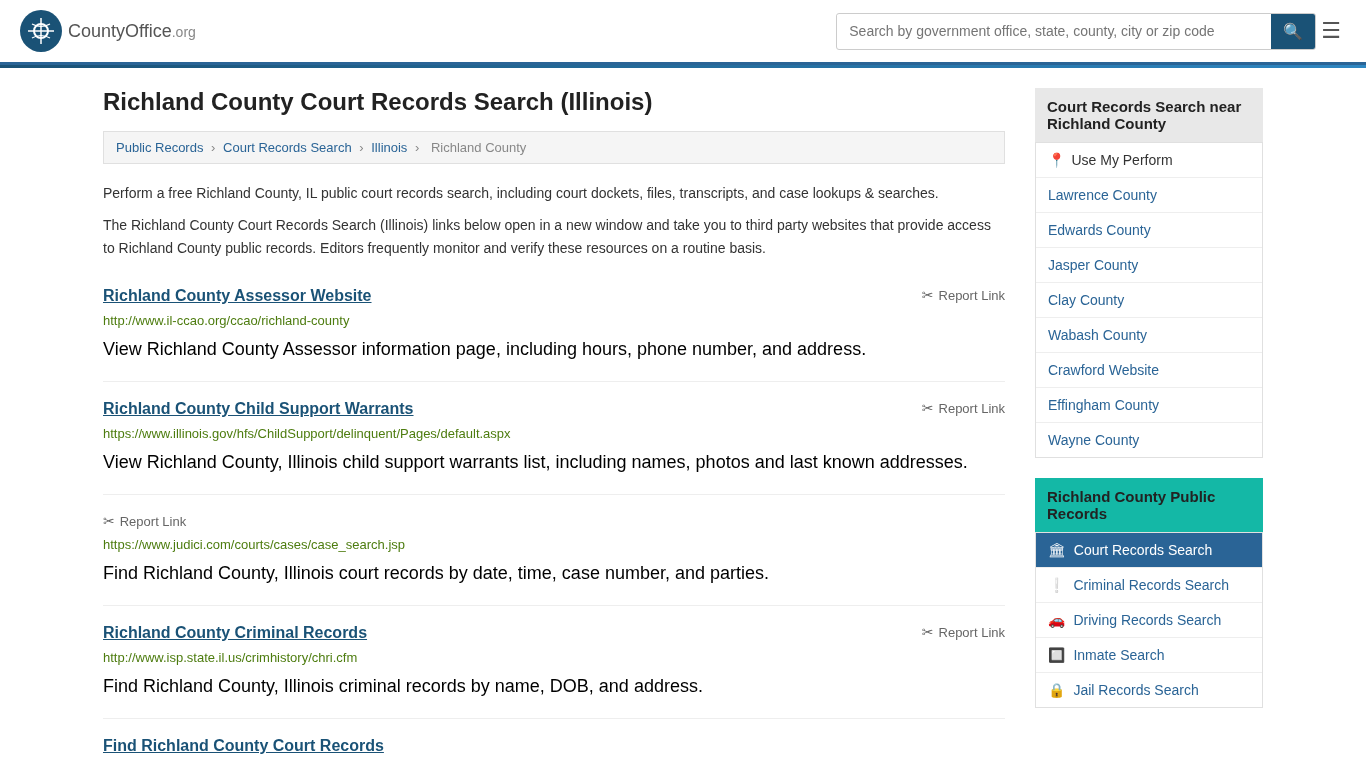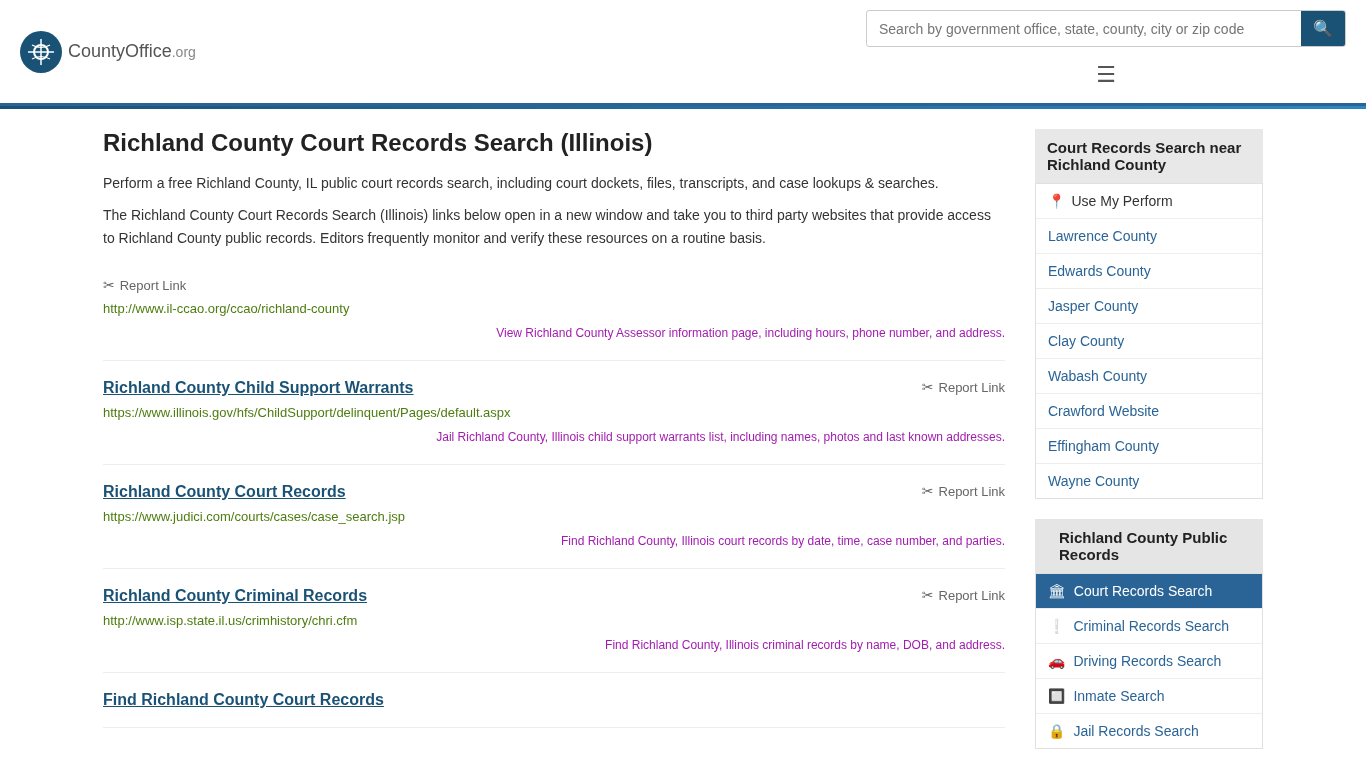--- a/index.html
+++ b/index.html
@@ -34,22 +34,20 @@
       font-weight: bold;
       color: #1a5276;
     }
     .logo-text span {
       color: #555;
       font-weight: normal;
     }
     .header-right {
       display: flex;
       align-items: center;
-      gap: 10px;
-      flex-direction: column;
     }
     .search-bar {
       display: flex;
       align-items: center;
       border: 1px solid #ccc;
       border-radius: 3px;
       overflow: hidden;
       width: 480px;
     }
     .search-bar input {
@@ -149,24 +147,23 @@
     .report-icon {
       font-size: 14px;
     }
     .result-url {
       font-size: 13px;
       color: #4d7c0f;
       margin: 8px 0;
       word-break: break-all;
     }
     .result-desc {
-      font-size: 12px;
-      color: #a21caf;
+      font-size: 18px;
+      color: #000000;
       line-height: 1.5;
-      text-align: right;
     }
 
     
     .sidebar {
       width: 228px;
       flex-shrink: 0;
     }
     .sidebar-section-title {
       background: #e8e8e8;
       padding: 10px 12px;
@@ -196,22 +193,22 @@
       align-items: center;
       gap: 6px;
       color: #333;
     }
     .location-dot {
       color: #333;
       font-size: 14px;
     }
 
     .sidebar-public-records-title {
-      background: #e5e5e5;
-      padding: 10px 24px;
+      background: #14b8a6;
+      padding: 10px 12px;
       font-weight: bold;
       font-size: 15px;
       color: #222;
       margin-bottom: 0;
     }
     .sidebar-records-list {
       list-style: none;
       border: 1px solid #e0e0e0;
     }
     .sidebar-records-list li {
@@ -269,47 +266,56 @@
     <div class="menu-icon">☰</div>
   </div>
 </header>
 <div class="topbar-line"></div>
 
 <div class="main-container">
 
   <div class="content">
     <h1 class="page-title">Richland County Court Records Search (Illinois)</h1>
 
+    <div class="breadcrumb">
+      <a href="#">Public Records</a>
+      <span>›</span>
+      <a href="#">Court Records Search</a>
+      <span>›</span>
+      <a href="#">Illinois</a>
+      <span>›</span>
+      <span>Richland County</span>
+    </div>
 
     <p class="description">Perform a free Richland County, IL public court records search, including court dockets, files, transcripts, and case lookups &amp; searches.</p>
     <p class="description">The Richland County Court Records Search (Illinois) links below open in a new window and take you to third party websites that provide access to Richland County public records. Editors frequently monitor and verify these resources on a routine basis.</p>
 
     <div id="results-container">
         <div class="result-item">
           <div class="result-header">
+      <span class="result-title">Richland County Assessor Website</span>
             <span class="report-link">
         <span class="report-icon">✂</span> Report Link
       </span>
           </div>
           <div class="result-url">http://www.il-ccao.org/ccao/richland-county</div>
           <div class="result-desc">View Richland County Assessor information page, including hours, phone number, and address.</div>
         </div>
         <div class="result-item">
           <div class="result-header">
       <span class="result-title">Richland County Child Support Warrants</span>
             <span class="report-link">
         <span class="report-icon">✂</span> Report Link
       </span>
           </div>
           <div class="result-url">https://www.illinois.gov/hfs/ChildSupport/delinquent/Pages/default.aspx</div>
-          <div class="result-desc">Jail Richland County, Illinois child support warrants list, including names, photos and last known addresses.</div>
+          <div class="result-desc">View Richland County, Illinois child support warrants list, including names, photos and last known addresses.</div>
         </div>
         <div class="result-item">
           <div class="result-header">
-      <span class="result-title">Richland County Court Records</span>
             <span class="report-link">
         <span class="report-icon">✂</span> Report Link
       </span>
           </div>
           <div class="result-url">https://www.judici.com/courts/cases/case_search.jsp</div>
           <div class="result-desc">Find Richland County, Illinois court records by date, time, case number, and parties.</div>
         </div>
         <div class="result-item">
           <div class="result-header">
       <span class="result-title">Richland County Criminal Records</span>

